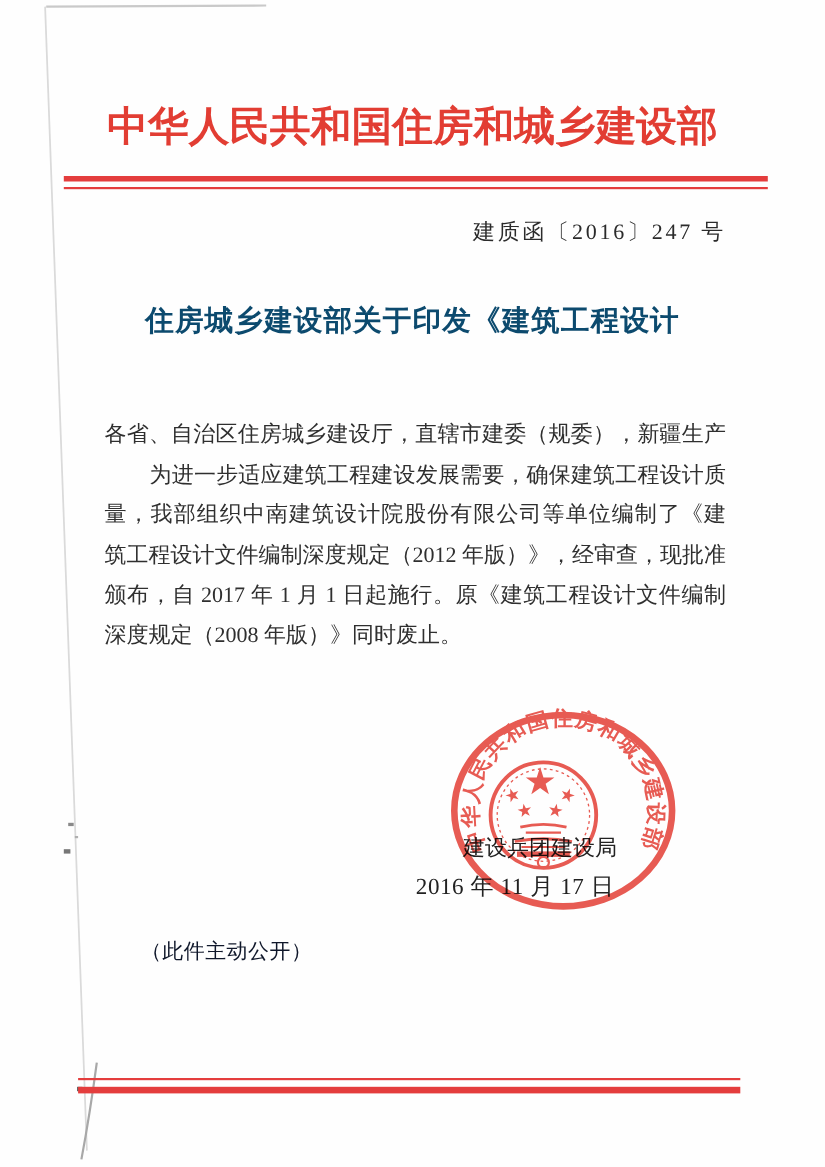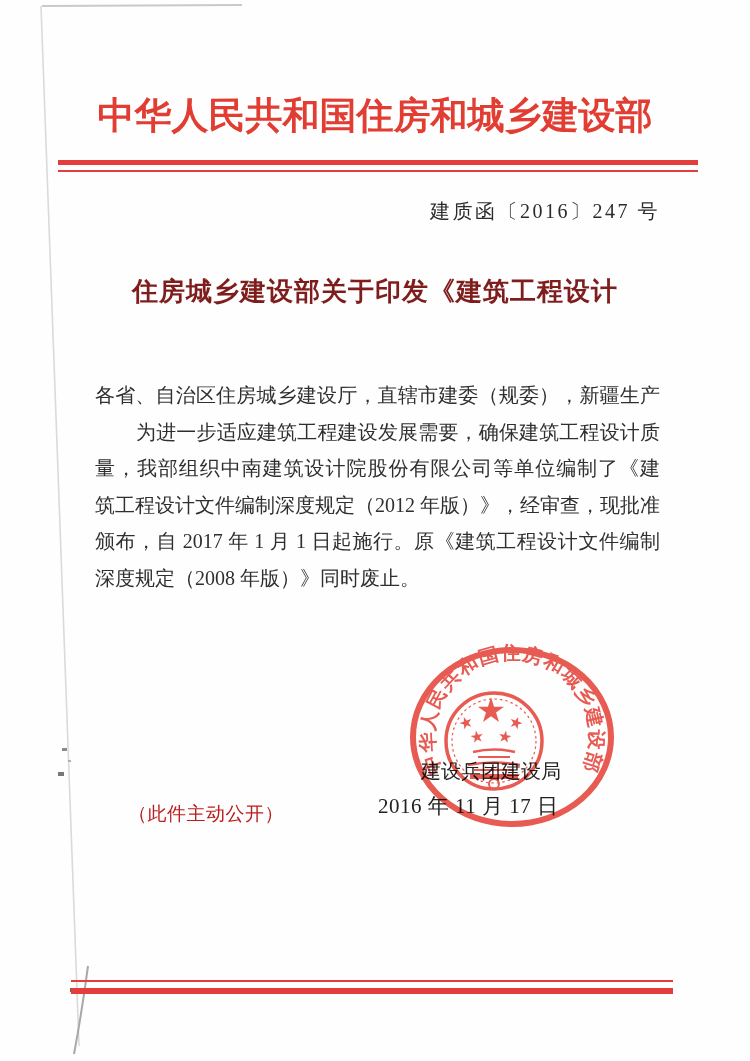--- a/index.html
+++ b/index.html
@@ -21,43 +21,43 @@
   .rule-bottom-thin{top:980px;left:71px;width:602px;height:2px;}
   .rule-bottom-thick{top:988px;left:71px;width:602px;height:6px;}
 
   .doc-number{
     position:absolute;top:196px;right:90px;
     font-size:20px;color:#2b2b2b;letter-spacing:2.5px;line-height:30px;
   }
 
   .doc-title{
     position:absolute;top:268px;left:0;width:750px;
-    text-align:center;font-size:26px;font-weight:bold;color:#7f1d1d;
+    text-align:center;font-size:26px;font-weight:bold;color:#0c4a6e;
     line-height:47px;letter-spacing:1px;
   }
 
   .body-text{
     position:absolute;top:377px;left:95px;width:565px;
     font-size:20px;color:#2f2f2f;line-height:36.6px;
   }
   .body-text .line{width:100%;text-align:justify;text-align-last:justify;white-space:nowrap0;}
   .body-text .line.last{text-align-last:left;}
   .body-text .line.indent{text-indent:41px;}
 
   .signature{
     position:absolute;top:756px;left:421px;
     font-size:20px;color:#222222;letter-spacing:0px;line-height:30px;
   }
   .date-line{
     position:absolute;top:792px;left:378px;
     font-size:21px;color:#222222;letter-spacing:0.5px;line-height:28px;
   }
   .footer-note{
-    position:absolute;top:800px;left:128px;
-    font-size:19px;color:#b91c1c;letter-spacing:0.5px;line-height:28px;
+    position:absolute;top:852px;left:128px;
+    font-size:19px;color:#0f172a;letter-spacing:0.5px;line-height:28px;
   }
 
   svg.artifacts{position:absolute;top:0;left:0;z-index:0;pointer-events:none;}
   svg.seal-svg{
     position:absolute;top:0;left:0;z-index:5;pointer-events:none;
     mix-blend-mode:multiply;
   }
   .org-title,.doc-number,.doc-title,.body-text,.signature,.date-line,.footer-note{z-index:2;}
 </style>
 </head>

